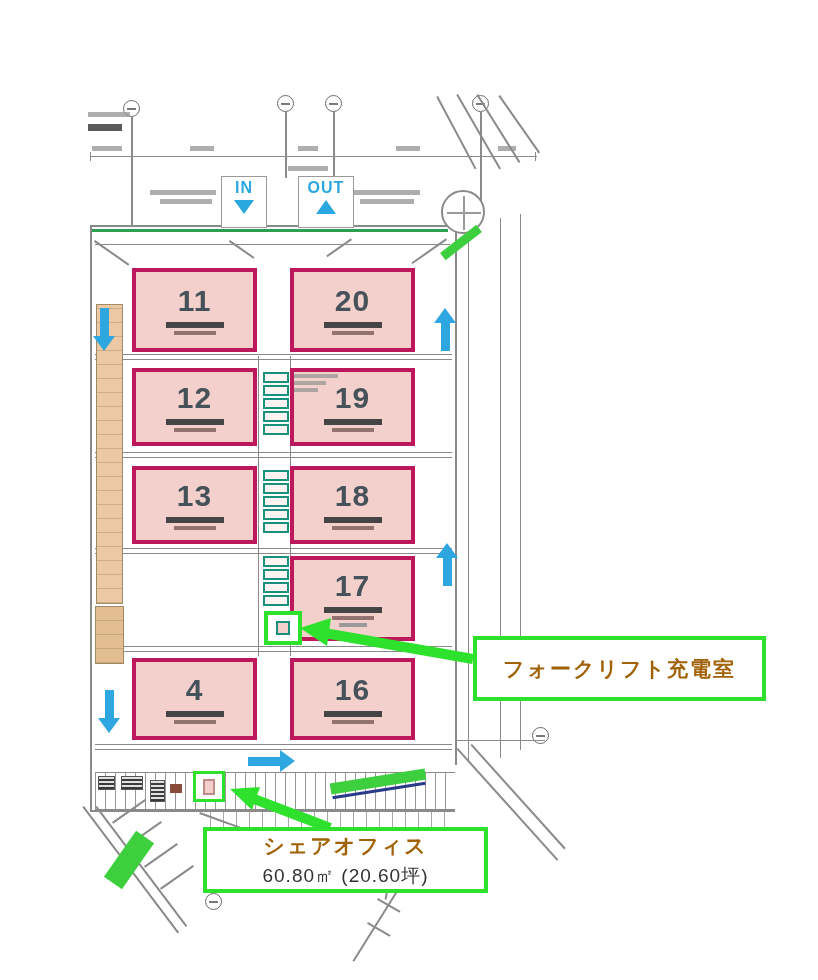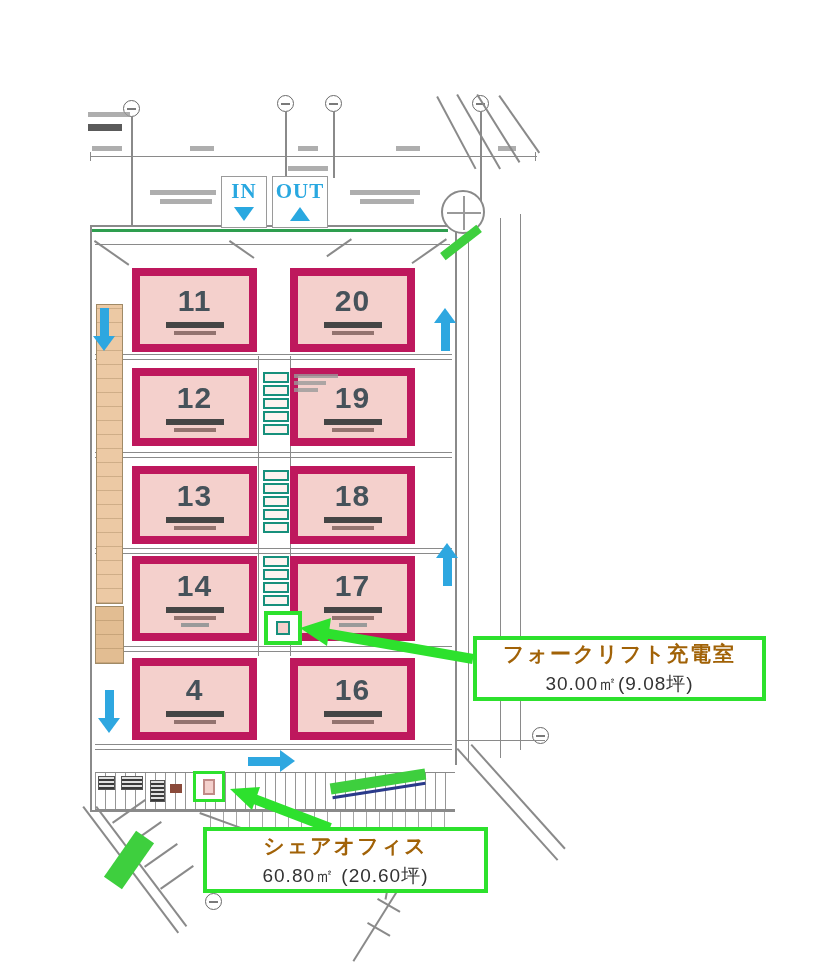--- a/index.html
+++ b/index.html
@@ -15,28 +15,28 @@
   .smzd { position:absolute; background:#5a5a5a; }
 
   
   .marker { position:absolute; width:17px; height:17px; border:1.5px solid #6a6a6a; border-radius:50%;
             background:#fff; }
   .marker::after { content:""; position:absolute; left:3px; top:7px; width:9px; height:2px; background:#7a7a7a; }
 
   
   .gatebox { position:absolute; top:176px; height:52px; background:#fff; border:1px solid #9a9a9a;
              display:flex; flex-direction:column; align-items:center; justify-content:flex-start; padding-top:2px; }
-  .gate-label { font-size:21px; font-weight:bold; color:#29a8e0; letter-spacing:1px;font-family:Liberation Serif, serif; }
+  .gate-label { font-size:16px; font-weight:bold; color:#29a8e0; letter-spacing:1px; }
   .tri-down { width:0; height:0; border-left:10px solid transparent; border-right:10px solid transparent;
               border-top:14px solid #29a8e0; margin-top:3px; }
   .tri-up { width:0; height:0; border-left:10px solid transparent; border-right:10px solid transparent;
             border-bottom:14px solid #29a8e0; margin-top:3px; }
 
   
-  .unit { position:absolute; width:125px; background:#f4d0cc; border:8px solid #be185d;
+  .unit { position:absolute; width:125px; background:#f4d0cc; border:4px solid #be185d;
           display:flex; flex-direction:column; align-items:center; justify-content:center; }
   .unit .num { font-size:30px; font-weight:600; color:#46525a; line-height:1; letter-spacing:1px; }
   .unit .s1 { width:58px; height:6px; background:#454545; margin-top:6px; }
   .unit .s2 { width:42px; height:4px; background:#93736f; margin-top:3px; }
   .unit .s3 { width:28px; height:4px; background:#9a9a9a; margin-top:3px; }
   .c1 { left:132px; } .c2 { left:290px; }
   .r1 { top:268px; height:84px; } .r2 { top:368px; height:78px; } .r3 { top:466px; height:78px; }
   .r4 { top:556px; height:85px; } .r5 { top:658px; height:82px; }
 
   
@@ -144,21 +144,21 @@
   <div class="ln" style="left:95px; top:244px; width:355px; height:1px;"></div>
   <div class="diag" style="left:95px; top:240px; width:42px; transform:rotate(35deg);"></div>
   <div class="diag" style="left:447px; top:240px; width:42px; transform:rotate(145deg);"></div>
   <div class="diag" style="left:230px; top:240px; width:30px; transform:rotate(35deg);"></div>
   <div class="diag" style="left:352px; top:240px; width:30px; transform:rotate(145deg);"></div>
 
   <div class="gatebox" style="left:221px; width:46px;">
     <div class="gate-label">IN</div>
     <div class="tri-down"></div>
   </div>
-  <div class="gatebox" style="left:272px; width:56px;">
+  <div class="gatebox" style="left:298px; width:56px;">
     <div class="gate-label">OUT</div>
     <div class="tri-up"></div>
   </div>
 
   <div class="ln" style="left:95px; top:354px; width:357px; height:1px;"></div>
   <div class="ln" style="left:95px; top:359px; width:357px; height:1px;"></div>
   <div class="ln" style="left:95px; top:452px; width:357px; height:1px;"></div>
   <div class="ln" style="left:95px; top:457px; width:357px; height:1px;"></div>
   <div class="ln" style="left:95px; top:548px; width:357px; height:1px;"></div>
   <div class="ln" style="left:95px; top:553px; width:357px; height:1px;"></div>
@@ -193,26 +193,20 @@
   <div class="unit c1 r3">
     <div class="num">13</div>
     <div class="s1"></div>
       <div class="s2"></div>
   </div>
   <div class="unit c2 r3">
     <div class="num">18</div>
     <div class="s1"></div>
       <div class="s2"></div>
   </div>
-  <div class="unit c1 r4">
-    <div class="num">14</div>
-    <div class="s1"></div>
-      <div class="s2"></div>
-      <div class="s3"></div>
-  </div>
   <div class="unit c2 r4">
     <div class="num">17</div>
     <div class="s1"></div>
       <div class="s2"></div>
       <div class="s3"></div>
   </div>
   <div class="unit c1 r5">
     <div class="num">4</div>
     <div class="s1"></div>
       <div class="s2"></div>
@@ -308,20 +302,19 @@
 
   <svg class="overlay" width="818" height="980" viewBox="0 0 818 980">
     <line x1="473" y1="659" x2="324" y2="633" stroke="#2de12d" stroke-width="10"></line>
     <polygon points="300,628 331,618 327,646" fill="#2de12d"></polygon>
     <line x1="330" y1="828" x2="254" y2="799" stroke="#2de12d" stroke-width="10"></line>
     <polygon points="230,789 260,787 252,810" fill="#2de12d"></polygon>
   </svg>
 
   <div class="callout" style="left:473px; top:636px; width:293px; height:65px;">
     <div class="t1">フォークリフト充電室</div>
-    <div class="t2">30.00㎡(9.08坪)</div>
   </div>
   <div class="callout" style="left:203px; top:827px; width:285px; height:66px;">
     <div class="t1">シェアオフィス</div>
     <div class="t2">60.80㎡ (20.60坪)</div>
   </div>
 
 </div>
 
 </body></html>

